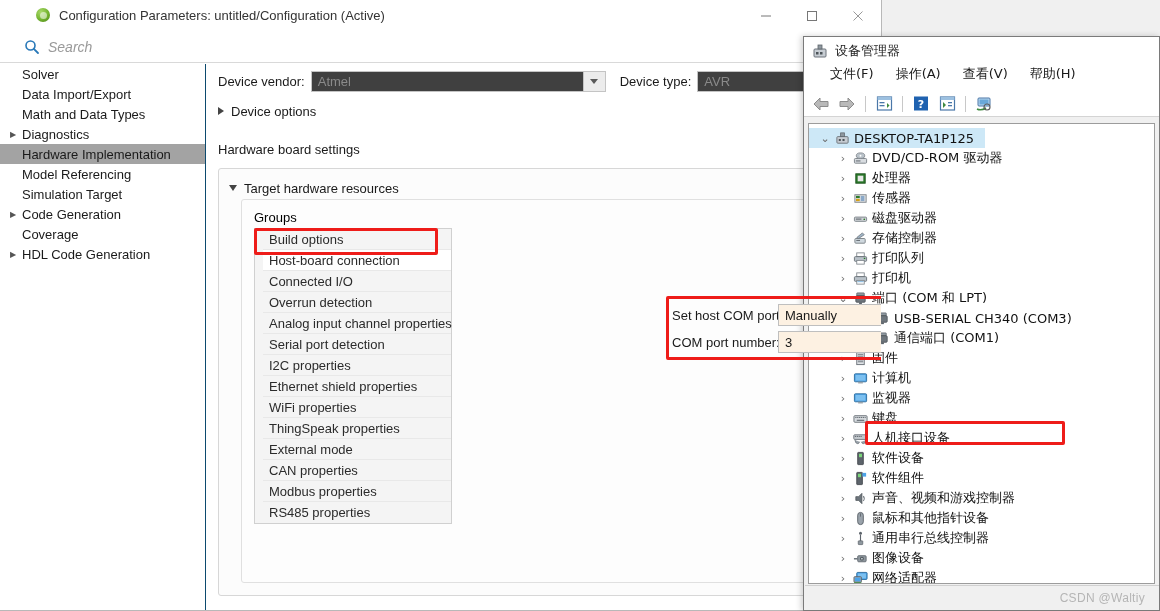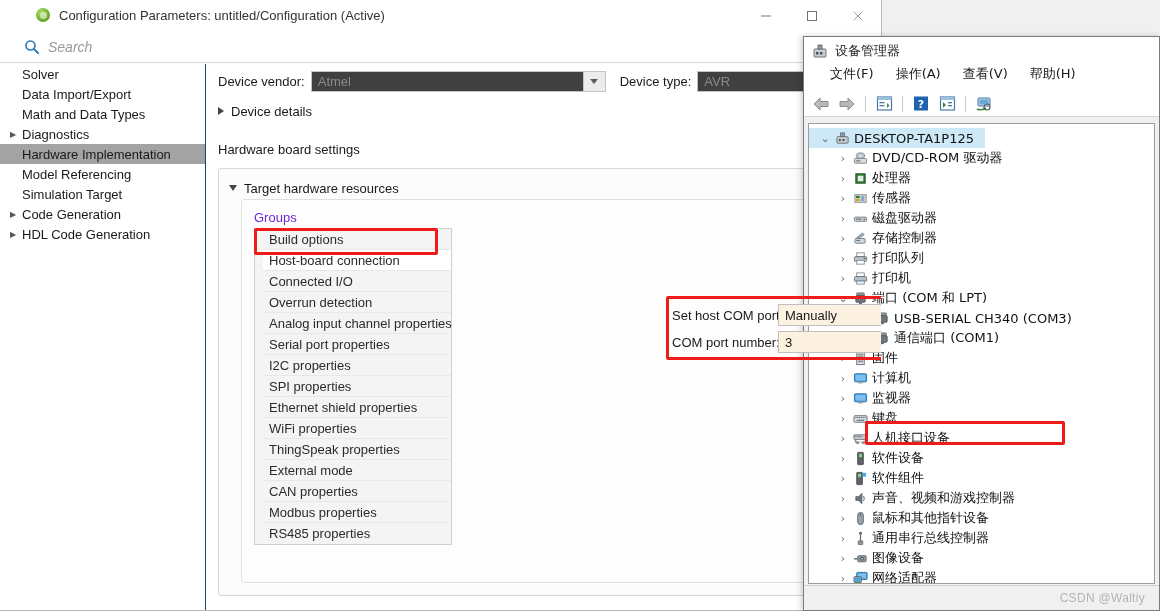--- a/index.html
+++ b/index.html
@@ -128,21 +128,21 @@
   #panel-outer {
     position:absolute; left:12px; top:104px; right:-60px; bottom:14px;
     border:1px solid #d7d7d7; border-radius:3px; background:#fcfcfc;
     padding: 6px 0 0 10px;
   }
   #panel-inner {
     position:absolute; left:22px; top:30px; right:10px; bottom:12px;
     border:1px solid #e0e0e0; border-radius:3px; background:#fdfdfd;
     padding: 10px 0 0 12px;
   }
-  #groups-label { font-size:13px; color:#6d28d9; margin-bottom:3px; }
+  #groups-label { font-size:13px; color:#000000; margin-bottom:3px; }
   #groups-list {
     width: 198px; border:1px solid #d0d0d0; background:#f4f4f4;
   }
   .group-item {
     height: 21px; display:flex; align-items:center; padding-left:6px;
     font-size:13px; color:#2b2b2b; border-bottom:1px solid #e8e8e8;
     background:#f4f4f4; white-space:nowrap;margin-left:8px;
   }
   .group-item.active { background:#ffffff; }
   .group-item:last-child { border-bottom:none; }
@@ -299,20 +299,24 @@
           <span class="tree-arrow empty">▶</span>
           <span class="tree-label">Model Referencing</span>
         </div>
         <div class="tree-item">
           <span class="tree-arrow empty">▶</span>
           <span class="tree-label">Simulation Target</span>
         </div>
         <div class="tree-item">
           <span class="tree-arrow">▶</span>
           <span class="tree-label">Code Generation</span>
+        </div>
+        <div class="tree-item">
+          <span class="tree-arrow empty">▶</span>
+          <span class="tree-label">Coverage</span>
         </div>
         <div class="tree-item">
           <span class="tree-arrow">▶</span>
           <span class="tree-label">HDL Code Generation</span>
         </div>
       </div>
 
       <div id="cfg-content">
 
         <div class="row-devline">
@@ -322,21 +326,21 @@
             <div class="combo-btn">
                 <span class="caret"></span>
               </div>
           </div>
           <span class="fld-label" style="margin-left:14px;">Device type:</span>
           <div class="fld-ro" style="width:200px;">AVR</div>
         </div>
 
         <div class="collapsible">
           <span class="tri-right"></span>
-          <span>Device details</span>
+          <span>Device options</span>
         </div>
 
         <div id="hw-board-title">Hardware board settings</div>
 
         <div id="panel-outer">
           <div class="collapsible" style="margin-top:2px;">
             <span class="tri-down"></span>
             <span>Target hardware resources</span>
           </div>
 
@@ -353,27 +357,24 @@
                 <div class="group-item">
                     <span>Connected I/O</span>
                   </div>
                 <div class="group-item">
                     <span>Overrun detection</span>
                   </div>
                 <div class="group-item">
                     <span>Analog input channel properties</span>
                   </div>
                 <div class="group-item">
-                    <span>Serial port properties</span>
+                    <span>Serial port detection</span>
                   </div>
                 <div class="group-item">
                     <span>I2C properties</span>
-                  </div>
-                <div class="group-item">
-                    <span>SPI properties</span>
                   </div>
                 <div class="group-item">
                     <span>Ethernet shield properties</span>
                   </div>
                 <div class="group-item">
                     <span>WiFi properties</span>
                   </div>
                 <div class="group-item">
                     <span>ThingSpeak properties</span>
                   </div>

